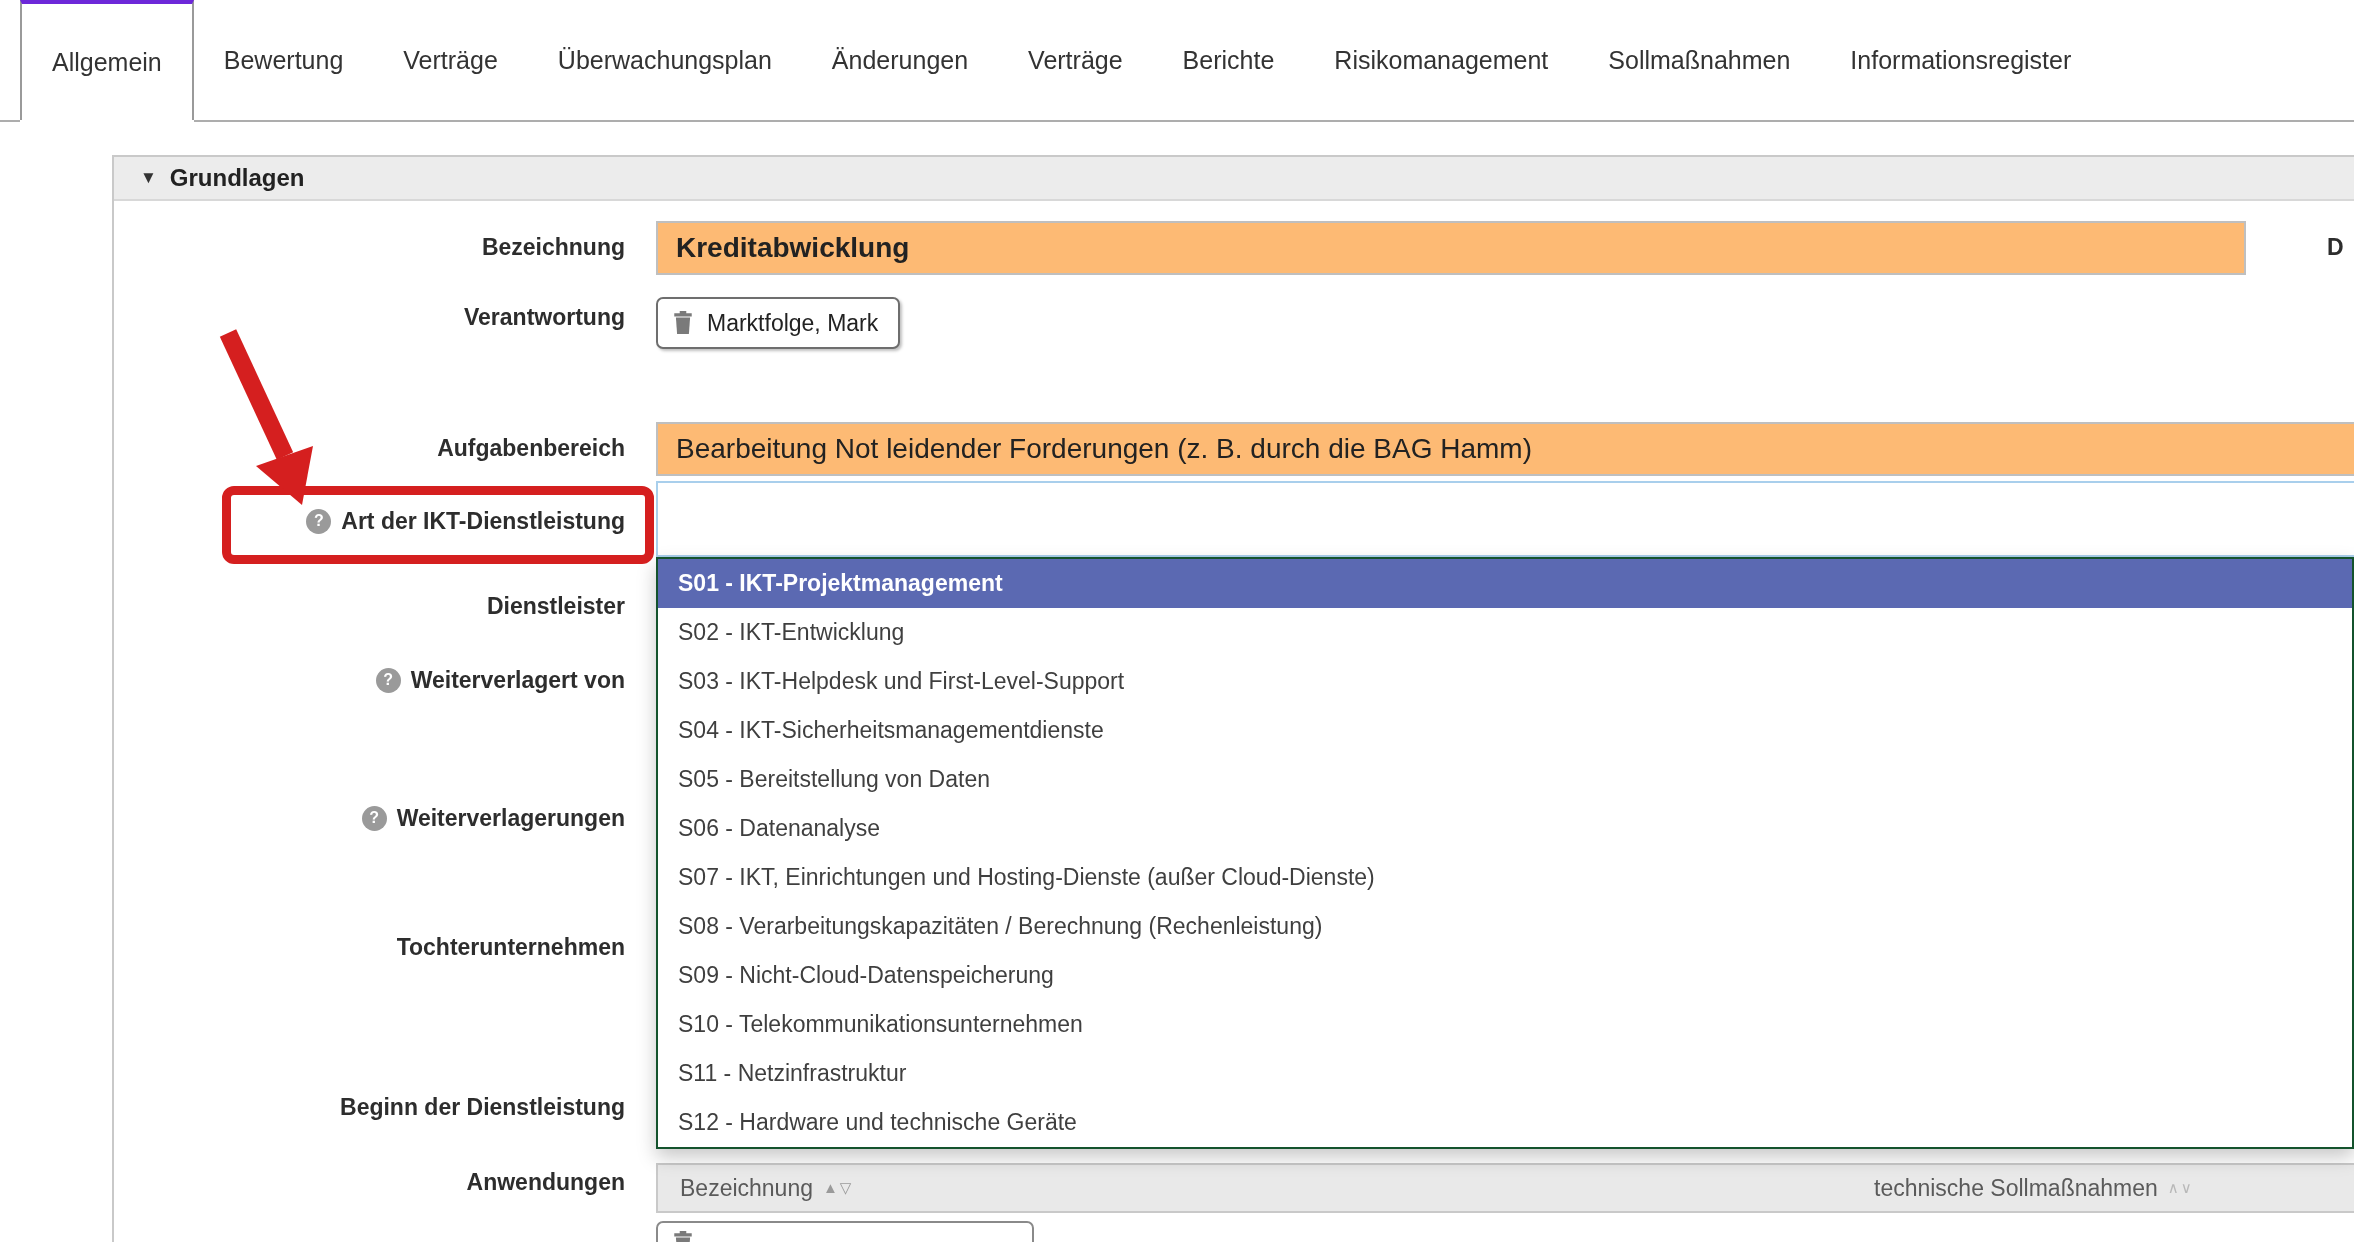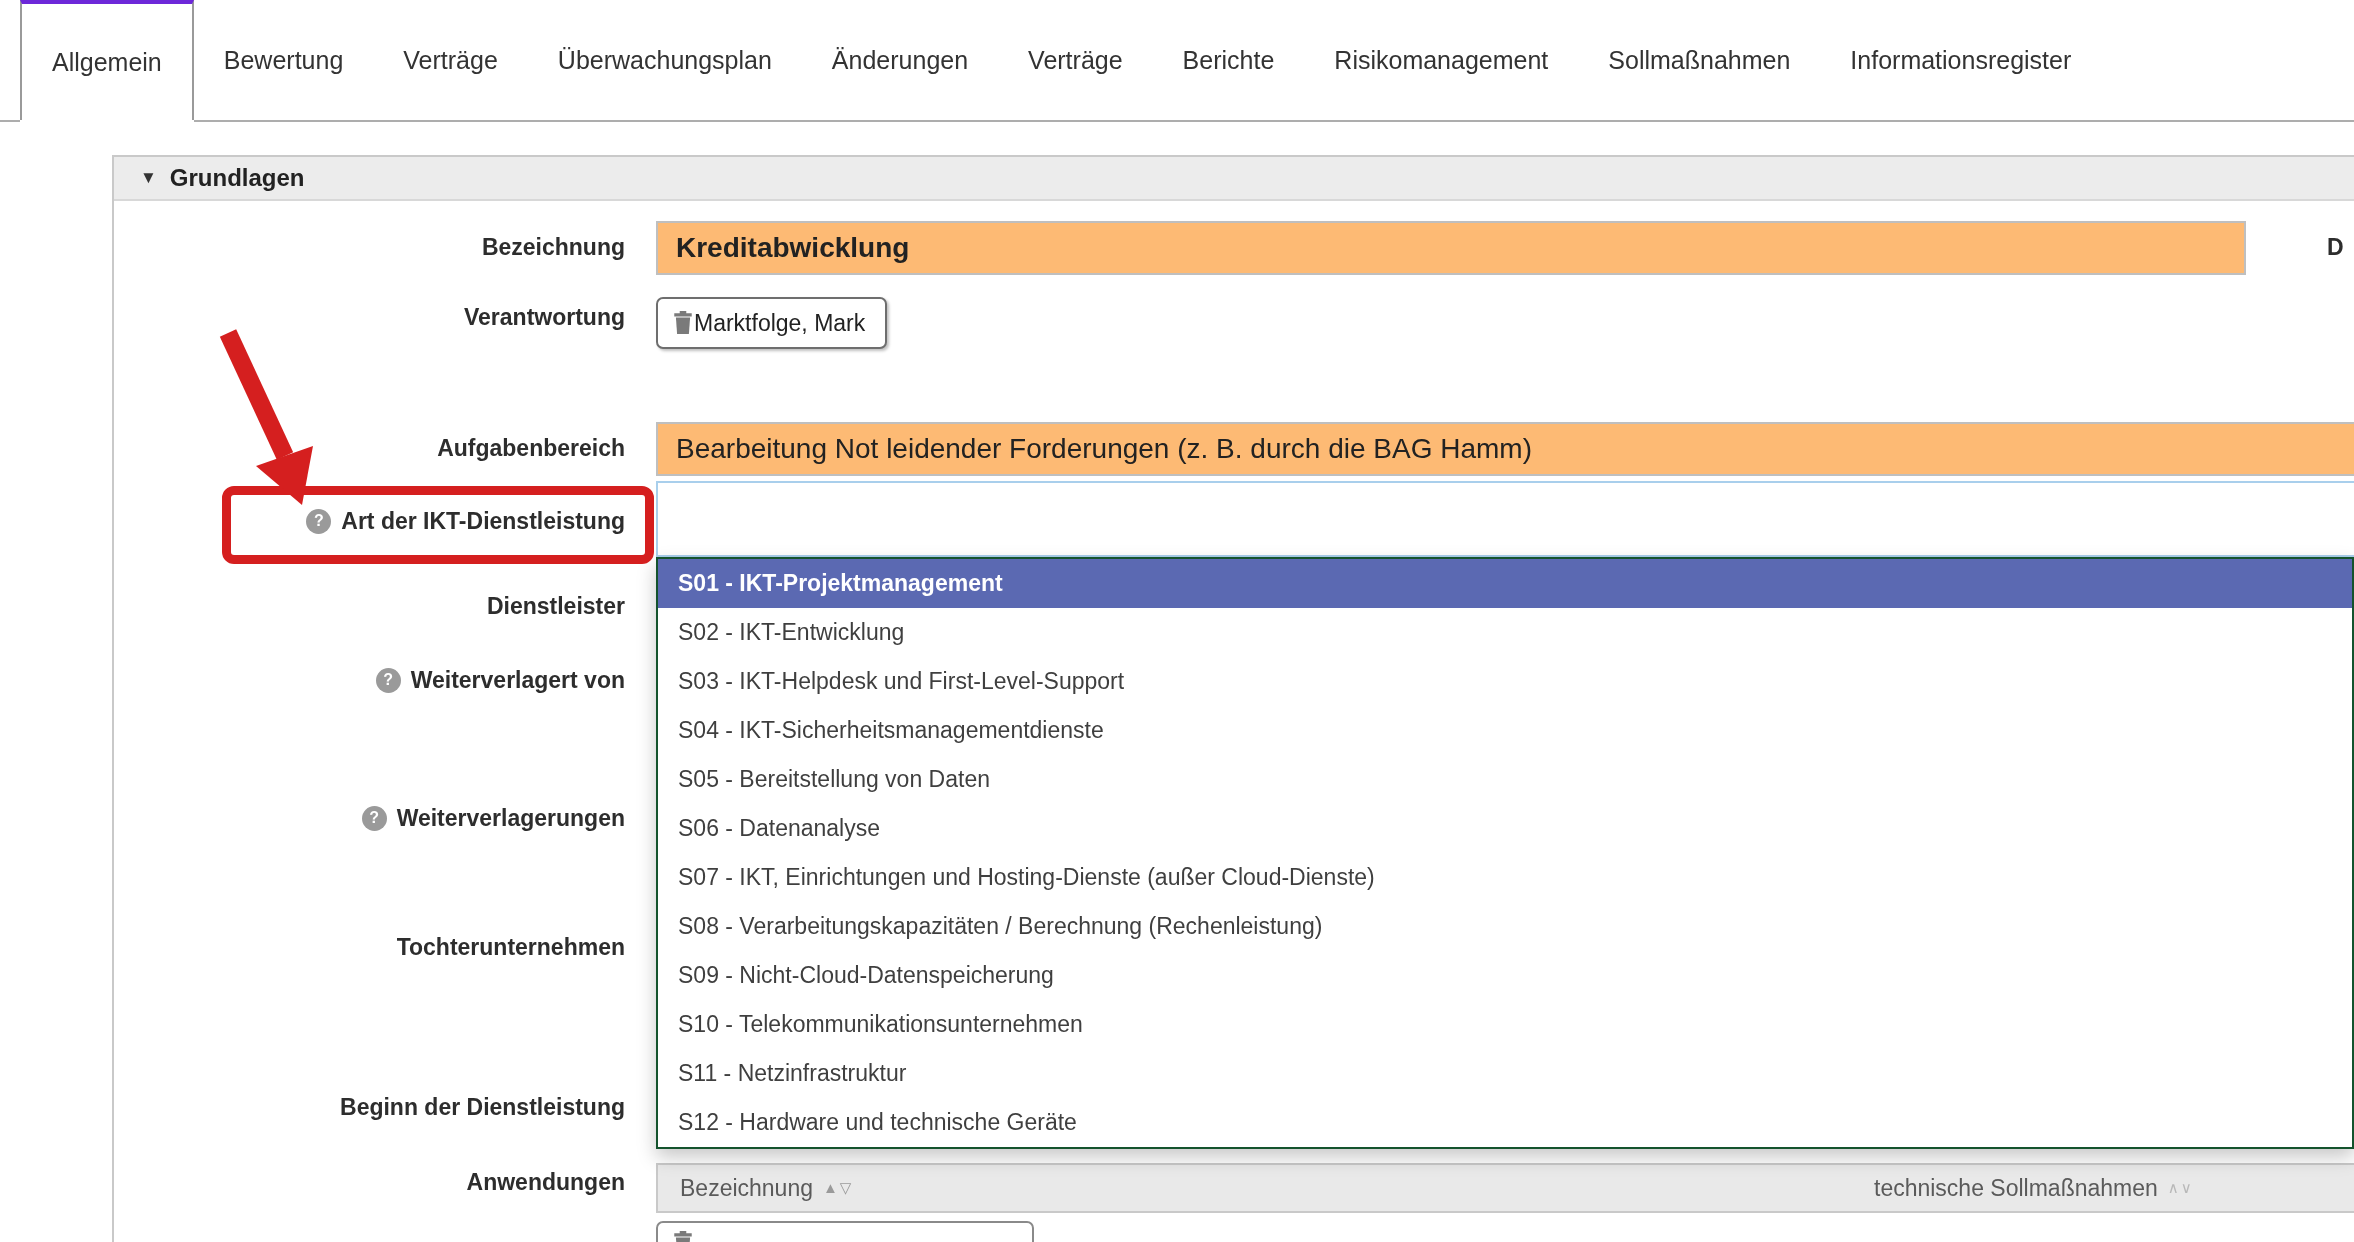--- a/index.html
+++ b/index.html
@@ -122,20 +122,21 @@
     background: #ffffff;
   }
 
   
   .chip {
     position: absolute;
     left: 656px; top: 297px;
     height: 52px;
     display: inline-flex;
     align-items: center;
+    gap: 13px;
     padding: 0 20px 0 14px;
     border: 2px solid #6e6e6e;
     border-radius: 7px;
     background: #ffffff;
     box-shadow: 2px 2px 3px rgba(0,0,0,0.25);
     font-size: 23px;
     color: #222222;
   }
   .trash { width: 22px; height: 24px; fill: #7a7a7a; flex: 0 0 auto; }
 

